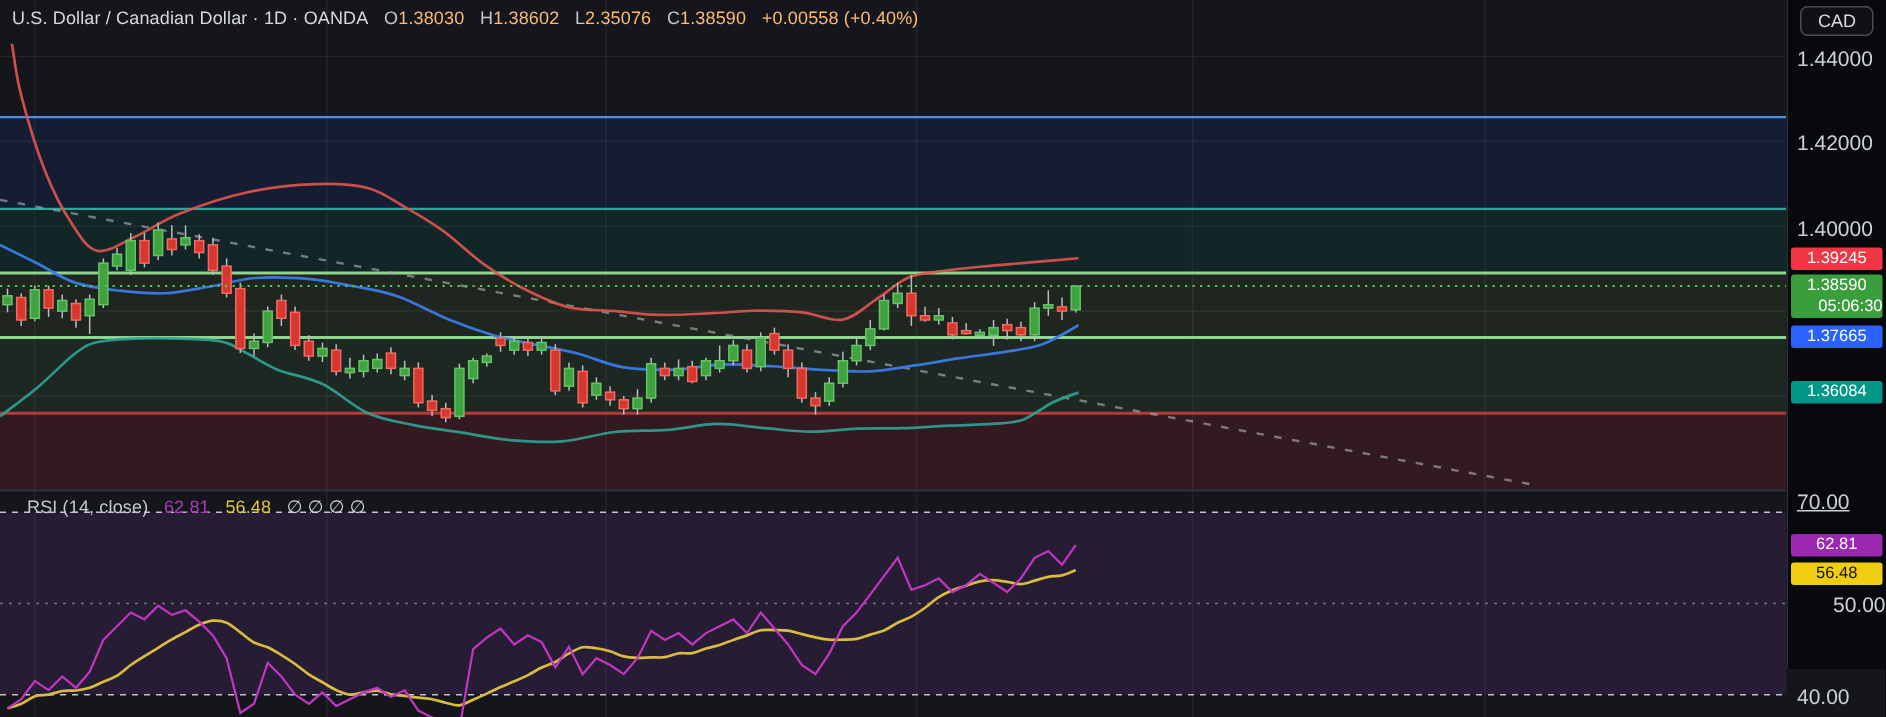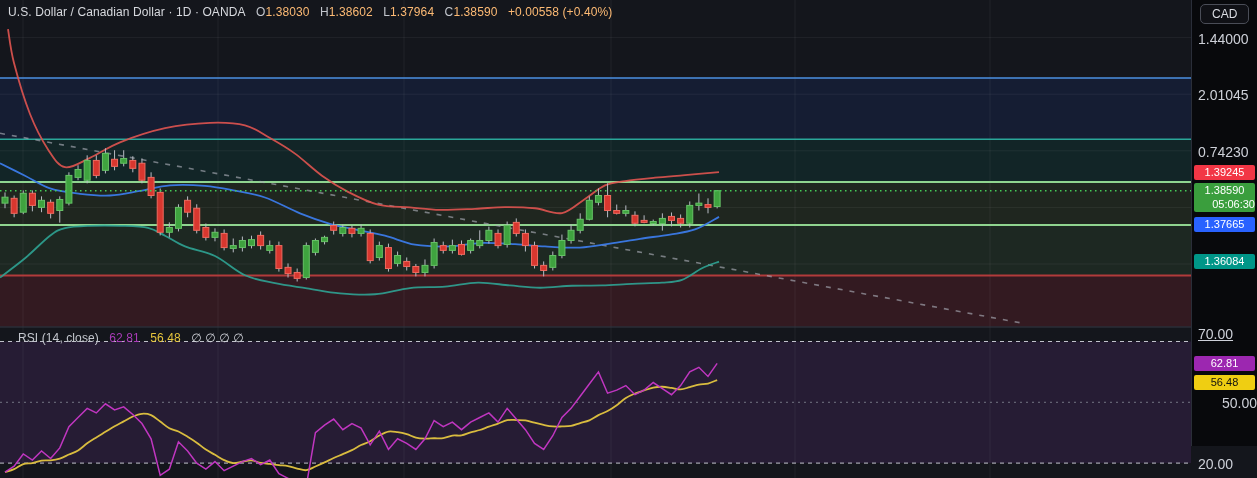--- a/index.html
+++ b/index.html
@@ -220,42 +220,42 @@
       <line x1="0" y1="402.2939393939394" x2="1191" y2="402.2939393939394" stroke="rgba(135,139,150,0.8)" stroke-width="1" stroke-dasharray="2,4"></line>
       <line x1="0" y1="463.1020202020202" x2="1191" y2="463.1020202020202" stroke="rgba(225,227,235,0.85)" stroke-width="1" stroke-dasharray="4,4"></line>
       <path d="M5,472.2232323232323C6.5216666666666665,471.7164983164983 11.086666666666668,470.5341189674523 14.13,469.18282828282827C17.173333333333336,467.83153759820425 20.21666666666667,465.1289562289562 23.26,464.1154882154882C26.303333333333335,463.1020202020202 29.346666666666668,463.67631874298536 32.39,463.1020202020202C35.43333333333334,462.527721661055 38.47666666666667,461.1342031425365 41.52,460.669696969697C44.56333333333334,460.2051907968575 47.60666666666667,460.66969696969693 50.650000000000006,460.3149831649831C53.69333333333334,459.9602693602693 56.73666666666667,459.50209736251406 59.78,458.5414141414142C62.82333333333333,457.5807309203143 65.86666666666666,455.90217452300783 68.91,454.5508838383838C71.95333333333333,453.1995931537598 74.99666666666667,452.3022516835017 78.04,450.43367003367007C81.08333333333334,448.56508838383843 84.12666666666667,445.507089412645 87.17,443.3393939393939C90.21333333333334,441.17169846614286 93.25666666666667,439.34182566404786 96.30000000000001,437.42749719416383C99.34333333333335,435.5131687242798 102.38666666666667,433.71144781144784 105.43,431.8534231200898C108.47333333333334,429.9953984287318 111.51666666666667,428.0247661803217 114.56,426.2793490460157C117.60333333333334,424.53393191170966 120.64666666666668,423.0137298915077 123.69000000000001,421.3809203142537C126.73333333333335,419.74811073699965 129.77666666666667,417.7493265993266 132.82,416.48249158249155C135.86333333333332,415.2156565656565 138.9066666666667,414.0051253273475 141.95000000000002,413.7799102132435C144.99333333333334,413.5546950991395 148.0366666666667,413.8362139917695 151.08,415.13120089786753C154.12333333333333,416.42618780396555 157.16666666666669,419.35398428731764 160.21,421.5498316498317C163.25333333333333,423.7456790123457 166.29666666666668,426.64532360643466 169.34,428.3062850729517C172.38333333333333,429.96724653946876 175.42666666666668,430.1080059857838 178.47000000000003,431.5156004489338C181.51333333333338,432.92319491208383 184.5566666666667,434.8938271604938 187.60000000000002,436.7518518518518C190.64333333333335,438.60987654320985 193.6866666666667,440.52420501309393 196.73000000000002,442.66374859708196C199.77333333333334,444.80329218107 202.8166666666667,447.562177328844 205.86,449.58911335578C208.90333333333334,451.616049382716 211.9466666666667,453.0799476243921 214.99,454.82536475869813C218.03333333333333,456.57078189300415 221.07666666666665,458.68217358772915 224.12,460.06161616161614C227.16333333333336,461.44105873550313 230.2066666666667,462.8486531986532 233.25000000000003,463.1020202020202C236.29333333333335,463.35538720538716 239.3366666666667,462.03224841002617 242.38000000000002,461.58181818181816C245.42333333333335,461.13138795361016 248.4666666666667,460.17422371866815 251.51000000000002,460.39943883277215C254.55333333333334,460.62465394687615 257.59666666666664,462.3419191919192 260.64,462.93310886644224C263.68333333333334,463.5242985409653 266.7266666666667,463.5806023194913 269.77000000000004,463.94657687991025C272.8133333333334,464.31255144032923 275.8566666666667,464.76298166853724 278.90000000000003,465.1289562289562C281.9433333333334,465.4949307893752 284.9866666666667,465.5793864571642 288.03000000000003,466.1424242424242C291.0733333333334,466.70546202768423 294.1166666666667,467.83153759820425 297.16,468.50718294051626C300.2033333333334,469.18282828282827 303.24666666666667,470.5341189674523 306.29,470.1962962962963C309.33333333333337,469.8584736251403 312.37666666666667,467.77523381967825 315.42,466.48024691358023C318.46333333333337,465.1852600074822 321.50666666666666,463.8339693228582 324.55,462.4263748597082C327.59333333333336,461.01878039655816 330.63666666666666,459.4141227085671 333.68,458.0346801346801C336.72333333333336,456.6552375607931 339.76666666666665,455.47285821174717 342.81,454.1497194163861C345.85333333333335,452.8265806210251 348.8966666666667,451.616049382716 351.94000000000005,450.095847362514C354.9833333333334,448.575645342312 358.0266666666667,446.49240553685 361.07000000000005,445.028507295174C364.1133333333334,443.564609053498 367.1566666666667,442.88896371118597 370.20000000000005,441.31245791245794C373.2433333333334,439.7359521137299 376.2866666666667,437.2022820800599 379.33000000000004,435.56947250280587C382.3733333333334,433.93666292555184 385.4166666666667,432.0786382341938 388.46000000000004,431.5156004489338C391.5033333333334,430.9525626636738 394.5466666666667,431.7408155630378 397.59000000000003,432.1912457912458C400.6333333333334,432.6416760194538 403.6766666666667,433.31732136176583 406.72,434.21818181818185C409.7633333333334,435.11904227459786 412.8066666666667,436.8644594089039 415.85,437.5964085297419C418.8933333333334,438.3283576505799 421.93666666666667,438.4972689861579 424.98,438.6098765432099C428.02333333333337,438.7224841002619 431.06666666666666,438.35650953984293 434.11,438.2720538720539C437.15333333333336,438.1875982042649 440.19666666666666,438.55357276468385 443.24,438.10314253647584C446.28333333333336,437.65271230826784 449.3266666666667,436.0199027310139 452.37000000000006,435.56947250280587C455.4133333333334,435.11904227459786 458.4566666666667,435.93544706322484 461.50000000000006,435.4005611672278C464.5433333333334,434.86567527123077 467.5866666666667,433.2610175832398 470.63000000000005,432.36015712682376C473.6733333333334,431.45929667040775 476.7166666666667,430.95256266367375 479.76000000000005,429.99539842873173C482.8033333333334,429.0382341937897 485.8466666666667,427.6869435091657 488.89000000000004,426.6171717171717C491.9333333333334,425.5473999251777 494.9766666666667,424.64653946876166 498.02000000000004,423.57676767676764C501.0633333333334,422.50699588477363 504.1066666666667,420.7897306397306 507.15000000000003,420.1985409652076C510.1933333333334,419.6073512906846 513.2366666666667,420.0014777403666 516.28,420.02962962962965C519.3233333333333,420.0577815188927 522.3666666666668,419.91702207257765 525.4100000000001,420.36745230078566C528.4533333333334,420.81788252899366 531.4966666666668,421.97210998877665 534.5400000000001,422.73221099887763C537.5833333333334,423.4923120089786 540.6266666666668,424.30871679760565 543.6700000000001,424.92805836139166C546.7133333333334,425.5473999251777 549.7566666666668,426.19489337822665 552.8000000000001,426.4482603815937C555.8433333333334,426.7016273849607 558.8866666666668,426.53271604938266 561.9300000000001,426.4482603815937C564.9733333333334,426.3638047138047 568.0166666666668,426.50456416011974 571.0600000000001,425.94152637485973C574.1033333333334,425.3784885895997 577.1466666666668,423.9990460157127 580.19,423.0700336700337C583.2333333333333,422.1410213243547 586.2766666666668,421.6905910961467 589.32,420.36745230078566C592.3633333333333,419.0443135054246 595.4066666666668,416.6795548073326 598.45,415.13120089786753C601.4933333333333,413.5828469884025 604.5366666666667,412.73829031051247 607.58,411.0773288439955C610.6233333333333,409.4163673774785 613.6666666666667,407.33312757201645 616.71,405.16543209876545C619.7533333333333,402.99773662551445 622.7966666666667,400.01363636363635 625.84,398.07115600448935C628.8833333333333,396.12867564534235 631.9266666666667,394.77738496071834 634.97,393.5105499438833C638.0133333333333,392.24371492704825 641.0566666666667,391.45546202768423 644.1,390.47014590347925C647.1433333333333,389.48482977927426 650.1866666666667,388.2179947624392 653.23,387.5986531986532C656.2733333333333,386.9793116348672 659.3166666666667,386.69779274223714 662.36,386.75409652076314C665.4033333333333,386.81040029928914 668.4466666666667,387.4860456416012 671.49,387.9364758698092C674.5333333333333,388.3869060980172 677.5766666666666,389.59743733632627 680.62,389.45667789001124C683.6633333333334,389.3159184436962 686.7066666666667,387.90832398054624 689.7500000000001,387.0919191919192C692.7933333333335,386.27551440329216 695.8366666666668,385.14943883277215 698.8800000000001,384.55824915824917C701.9233333333334,383.9670594837262 704.9666666666668,384.2941844369622 708.0100000000001,383.54478114478115C711.0533333333334,382.7953778526001 715.6183333333335,380.64232136176577 717.1400000000001,380.0618294051627" fill="none" stroke="#d9bc3f" stroke-width="1.8"></path>
       <path d="M5,472.2232323232323L14.13,466.1424242424242L23.26,453.98080808080806L32.39,460.06161616161614L41.52,450.940404040404L50.650000000000006,458.5414141414142L59.78,447.9L68.91,426.6171717171717L78.04,417.49595959595956L87.17,408.37474747474744L96.30000000000001,412.93535353535356L105.43,403.81414141414143L114.56,409.8949494949495L123.69000000000001,406.8545454545455L132.82,414.4555555555555L141.95000000000002,423.57676767676764L151.08,438.77878787878785L160.21,475.26363636363635L169.34,469.18282828282827L178.47000000000003,441.8191919191919L187.60000000000002,450.940404040404L196.73000000000002,463.1020202020202L205.86,469.18282828282827L214.99,461.58181818181816L224.12,470.70303030303035L233.25000000000003,466.1424242424242L242.38000000000002,461.58181818181816L251.51000000000002,458.5414141414142L260.64,464.6222222222222L269.77000000000004,460.06161616161614L278.90000000000003,473.7434343434344L288.03000000000003,478.3040404040404L297.16,482.86464646464646L306.29,485.90505050505055L315.42,432.69797979797977L324.55,425.0969696969697L333.68,419.01616161616164L342.81,429.6575757575757L351.94000000000005,423.57676767676764L361.07000000000005,428.13737373737376L370.20000000000005,444.85959595959594L379.33000000000004,431.1777777777778L388.46000000000004,449.42020202020205L397.59000000000003,438.77878787878785L406.72,443.3393939393939L415.85,449.42020202020205L424.98,438.77878787878785L434.11,420.5363636363636L443.24,426.6171717171717L452.37000000000006,422.0565656565657L461.50000000000006,429.6575757575757L470.63000000000005,422.0565656565657L479.76000000000005,417.49595959595956L488.89000000000004,412.93535353535356L498.02000000000004,422.0565656565657L507.15000000000003,408.37474747474744L516.28,419.01616161616164L525.4100000000001,429.6575757575757L534.5400000000001,443.3393939393939L543.6700000000001,449.42020202020205L552.8000000000001,435.7383838383838L561.9300000000001,417.49595959595956L571.0600000000001,408.37474747474744L580.19,396.21313131313127L589.32,384.05151515151516L598.45,371.889898989899L607.58,393.17272727272723L616.71,390.13232323232324L625.84,385.5717171717172L634.97,394.6929292929293L644.1,390.13232323232324L653.23,382.53131313131314L662.36,388.6121212121212L671.49,394.6929292929293L680.62,385.5717171717172L689.7500000000001,371.889898989899L698.8800000000001,367.32929292929293L708.0100000000001,376.45050505050506L717.1400000000001,363.3463636363636" fill="none" stroke="#c036c0" stroke-width="1.5"></path>
     </svg>
 
   <div class="legend" style="left:8px;top:5px;">
     <span>U.S. Dollar / Canadian Dollar · 1D · OANDA</span><span class="sp"></span>
     <span class="l-dim">O</span><span class="l-grn">1.38030</span><span class="sp"></span>
     <span class="l-dim">H</span><span class="l-grn">1.38602</span><span class="sp"></span>
-    <span class="l-dim">L</span><span class="l-grn">1.37964</span><span class="sp"></span>
+    <span class="l-dim">L</span><span class="l-grn">2.35076</span><span class="sp"></span>
     <span class="l-dim">C</span><span class="l-grn">1.38590</span><span class="sp"></span>
     <span class="l-grn">+0.00558 (+0.40%)</span>
   </div>
 
 
   <div class="legend" style="left:8px;top:331px;margin-left:10px;">
     <span class="l-dim">RSI (14, close)</span><span class="sp"></span>
     <span class="l-pur">62.81</span><span class="sp"></span>
     <span class="l-yel">56.48</span><span class="sp"></span>
     <span class="l-emp">∅  ∅  ∅  ∅</span>
   </div>
 
   <div class="axis">
     <div class="cad-chip">CAD</div>
     <div id="axis-labels">
         <div class="tick" style="top: 30.6295px;">1.44000</div>
-        <div class="tick" style="top: 87.2153px;">2.01045</div>
-        <div class="tick" style="top: 143.801px;">0.74230</div>
+        <div class="tick" style="top: 87.2153px;">1.42000</div>
+        <div class="tick" style="top: 143.801px;">1.40000</div>
         <div class="tick" style="top: 326px; text-decoration: underline;">70.00</div>
         <div class="tick" style="top: 395.294px; padding-left: 24px;">50.00</div>
-        <div class="tick" style="top: 456.102px;">20.00</div>
+        <div class="tick" style="top: 456.102px;">40.00</div>
         <div class="badge" style="background: rgb(242, 54, 69); color: rgb(255, 255, 255); top: 164.662px; height: 15px;"><span>1.39245</span></div>
         <div class="badge" style="background: rgb(58, 158, 61); color: rgb(255, 255, 255); top: 182.694px; height: 29px;"><span>1.38590</span><span class="sub">05:06:30</span></div>
         <div class="badge" style="background: rgb(41, 98, 255); color: rgb(255, 255, 255); top: 217.365px; height: 15px;"><span>1.37665</span></div>
         <div class="badge" style="background: rgb(0, 150, 136); color: rgb(255, 255, 255); top: 254.096px; height: 15px;"><span>1.36084</span></div>
         <div class="badge" style="background: rgb(156, 39, 176); color: rgb(255, 255, 255); top: 355.846px; height: 15px;"><span>62.81</span></div>
         <div class="badge" style="background: rgb(239, 206, 18); color: rgb(17, 17, 17); top: 375.092px; height: 15px;"><span>56.48</span></div>
       </div>
   </div>
 </div>
 

